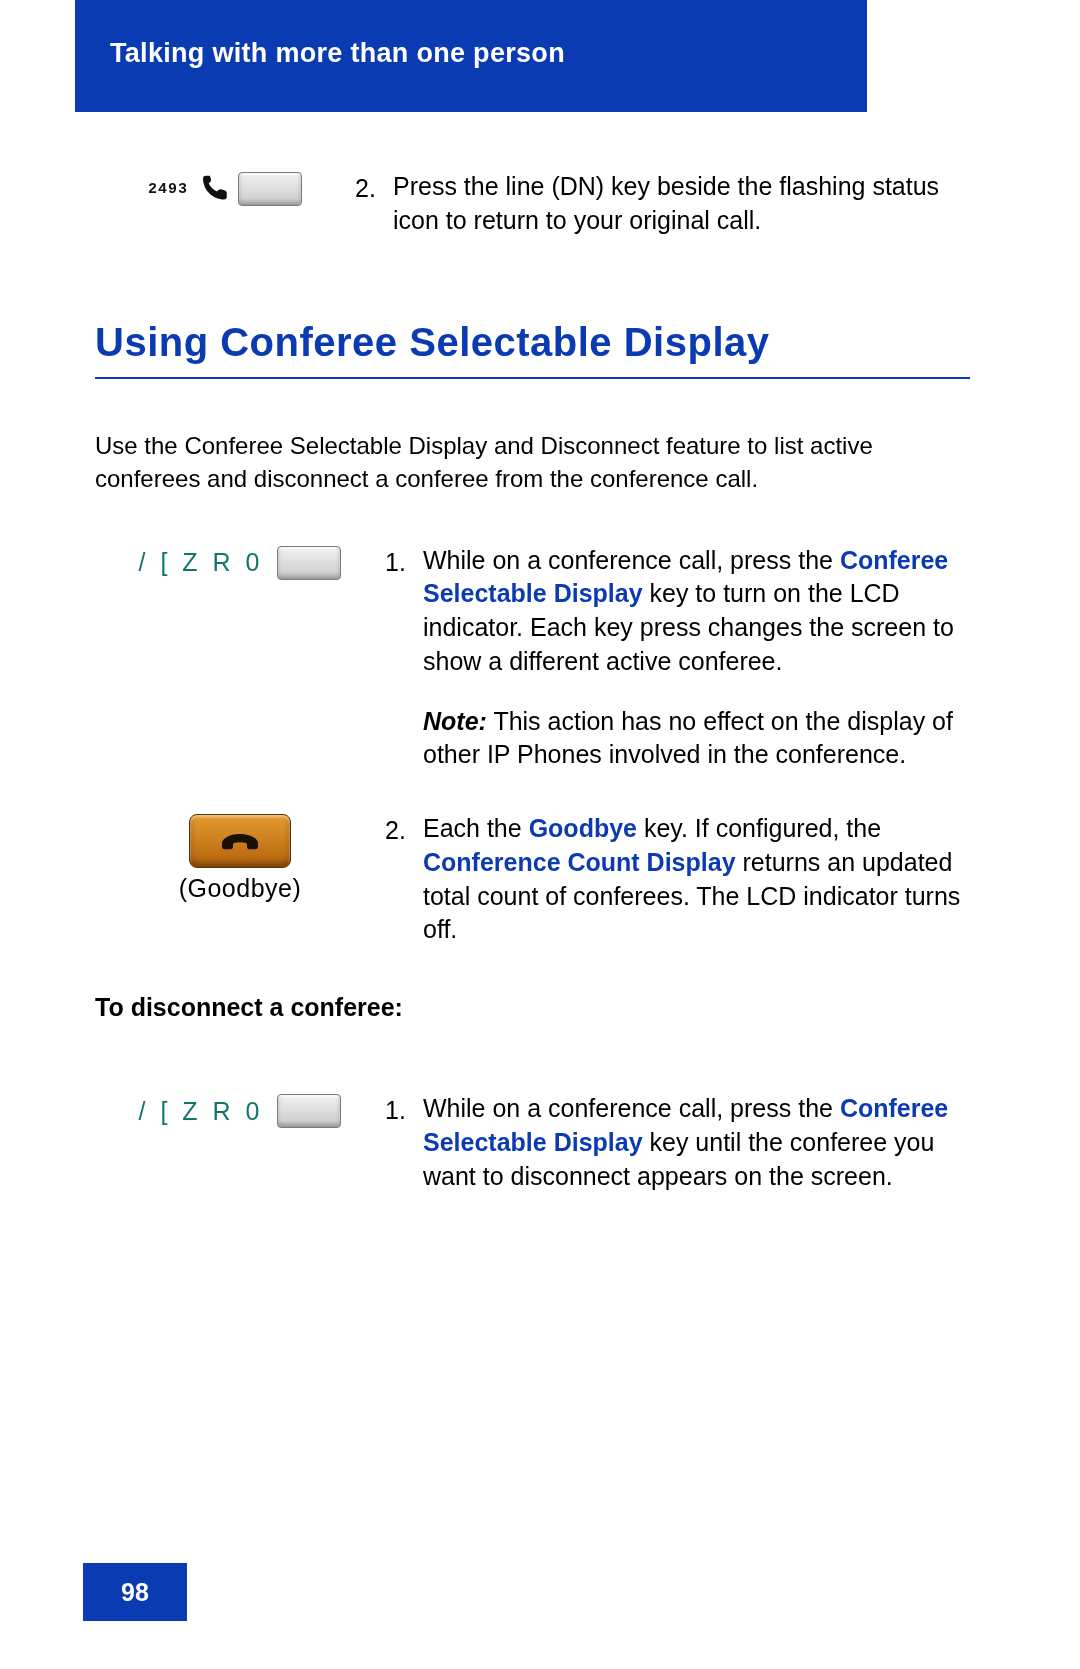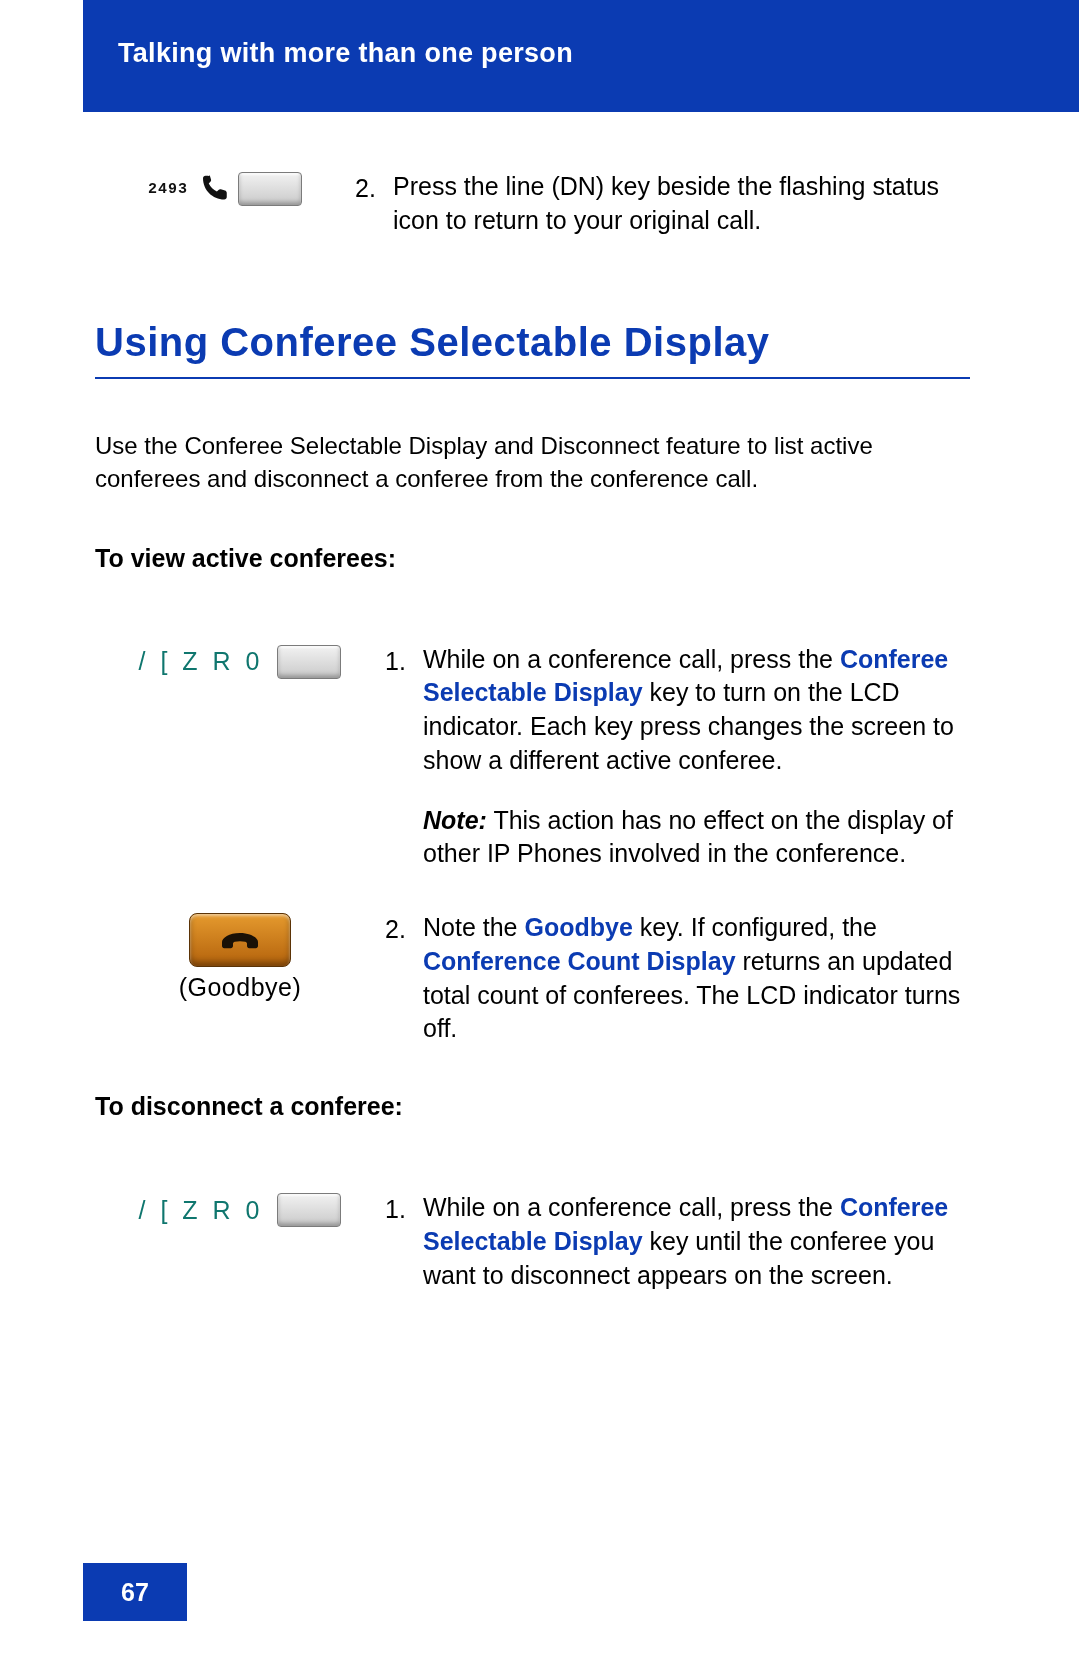--- a/index.html
+++ b/index.html
@@ -12,23 +12,23 @@
   .page {
     position: relative;
     width: 1080px;
     height: 1669px;
     margin: 0 auto;
     background: #fff;
   }
   
   .head-band {
     position: absolute;
-    left: 83px;        
+    left: 75px;        
     top: 0;
-    width: 996px;
+    width: 792px;
     height: 112px;
     background: #0b3bb2;
     box-sizing: border-box;
     padding: 38px 0 0 35px;
   }
   .head-band-text {
     color: #fff;
     font-weight: bold;
     font-size: 27px;
     letter-spacing: .3px;
@@ -181,21 +181,21 @@
 </head>
 <body>
 
 <div class="page">
 
   <div class="head-band">
     <span class="head-band-text">Talking with more than one person</span>
   </div>
 
   <div class="page-tab">
-    <span class="page-tab-text">67</span>
+    <span class="page-tab-text">98</span>
   </div>
 
   <div class="content">
 
     <div class="step-row">
       <div class="icon-col" style="width:260px;">
         <div class="icon-line">
           <span class="lcd-digits">2493</span>
           <span>
             <svg width="30" height="30" viewBox="0 0 24 24">
@@ -211,21 +211,20 @@
           <p class="para">Press the line (DN) key beside the flashing status icon to return to your original call.</p>
         </div>
       </div>
     </div>
 
     <div class="h2">Using Conferee Selectable Display</div>
     <div class="h2-rule"></div>
 
     <div class="intro">Use the Conferee Selectable Display and Disconnect feature to list active conferees and disconnect a conferee from the conference call.</div>
 
-    <div class="sub-title">To view active conferees:</div>
 
     <div class="step-row">
       <div class="icon-col">
         <div class="icon-line">
           <span class="label-code">/ [ Z R 0</span>
           <span class="key-btn"></span>
         </div>
       </div>
       <div class="step-text">
         <div class="step-num">1.</div>
@@ -246,21 +245,21 @@
           <svg width="44" height="30" viewBox="0 0 44 30">
             <path fill="#1a1106" d="M4 17c0-4 7-9 18-9s18 5 18 9v4c0 1.2-1 2.2-2.2 2.2h-6.6c-1.2 0-2.2-1-2.2-2.2v-2.4c0-1-.8-1.7-1.8-1.9-1.6-.3-3.4-.5-5.2-.5s-3.6.2-5.2.5c-1 .2-1.8.9-1.8 1.9v2.4c0 1.2-1 2.2-2.2 2.2H6.2C5 23.2 4 22.2 4 21v-4z"></path>
           </svg>
         </span>
         <div class="icon-sublabel">(Goodbye)</div>
       </div>
       <div class="step-text">
         <div class="step-num">2.</div>
         <div class="step-body">
           <p class="para">
-            <span>Note the </span><span class="key-term">Goodbye</span><span> key. If configured, the </span><span class="key-term">Conference Count Display</span><span> returns an updated total count of conferees. The LCD indicator turns off.</span>
+            <span>Each the </span><span class="key-term">Goodbye</span><span> key. If configured, the </span><span class="key-term">Conference Count Display</span><span> returns an updated total count of conferees. The LCD indicator turns off.</span>
           </p>
         </div>
       </div>
     </div>
 
     <div class="sub-title" style="margin-top:46px;">To disconnect a conferee:</div>
 
     <div class="step-row">
       <div class="icon-col">
         <div class="icon-line">

